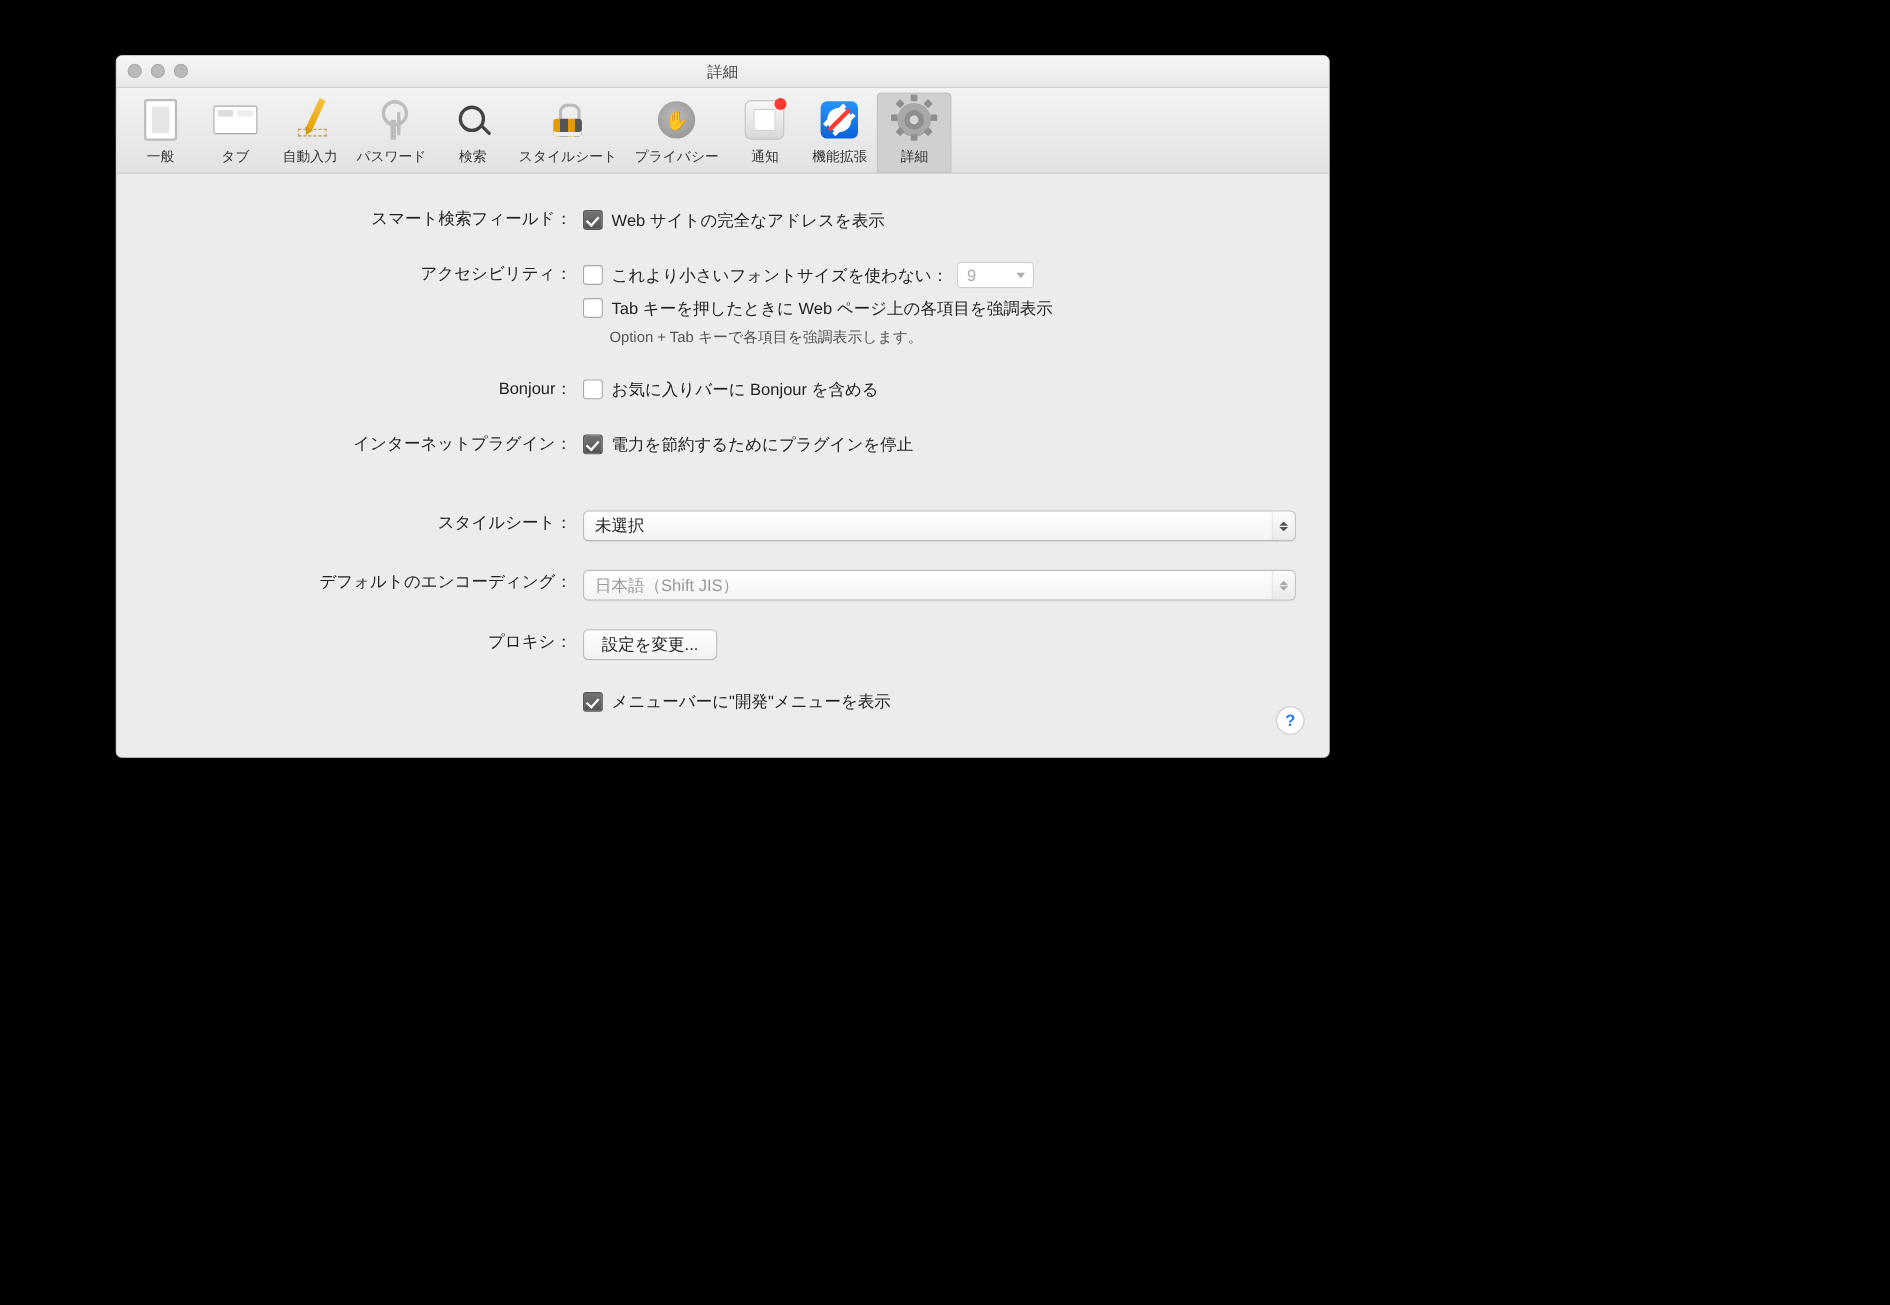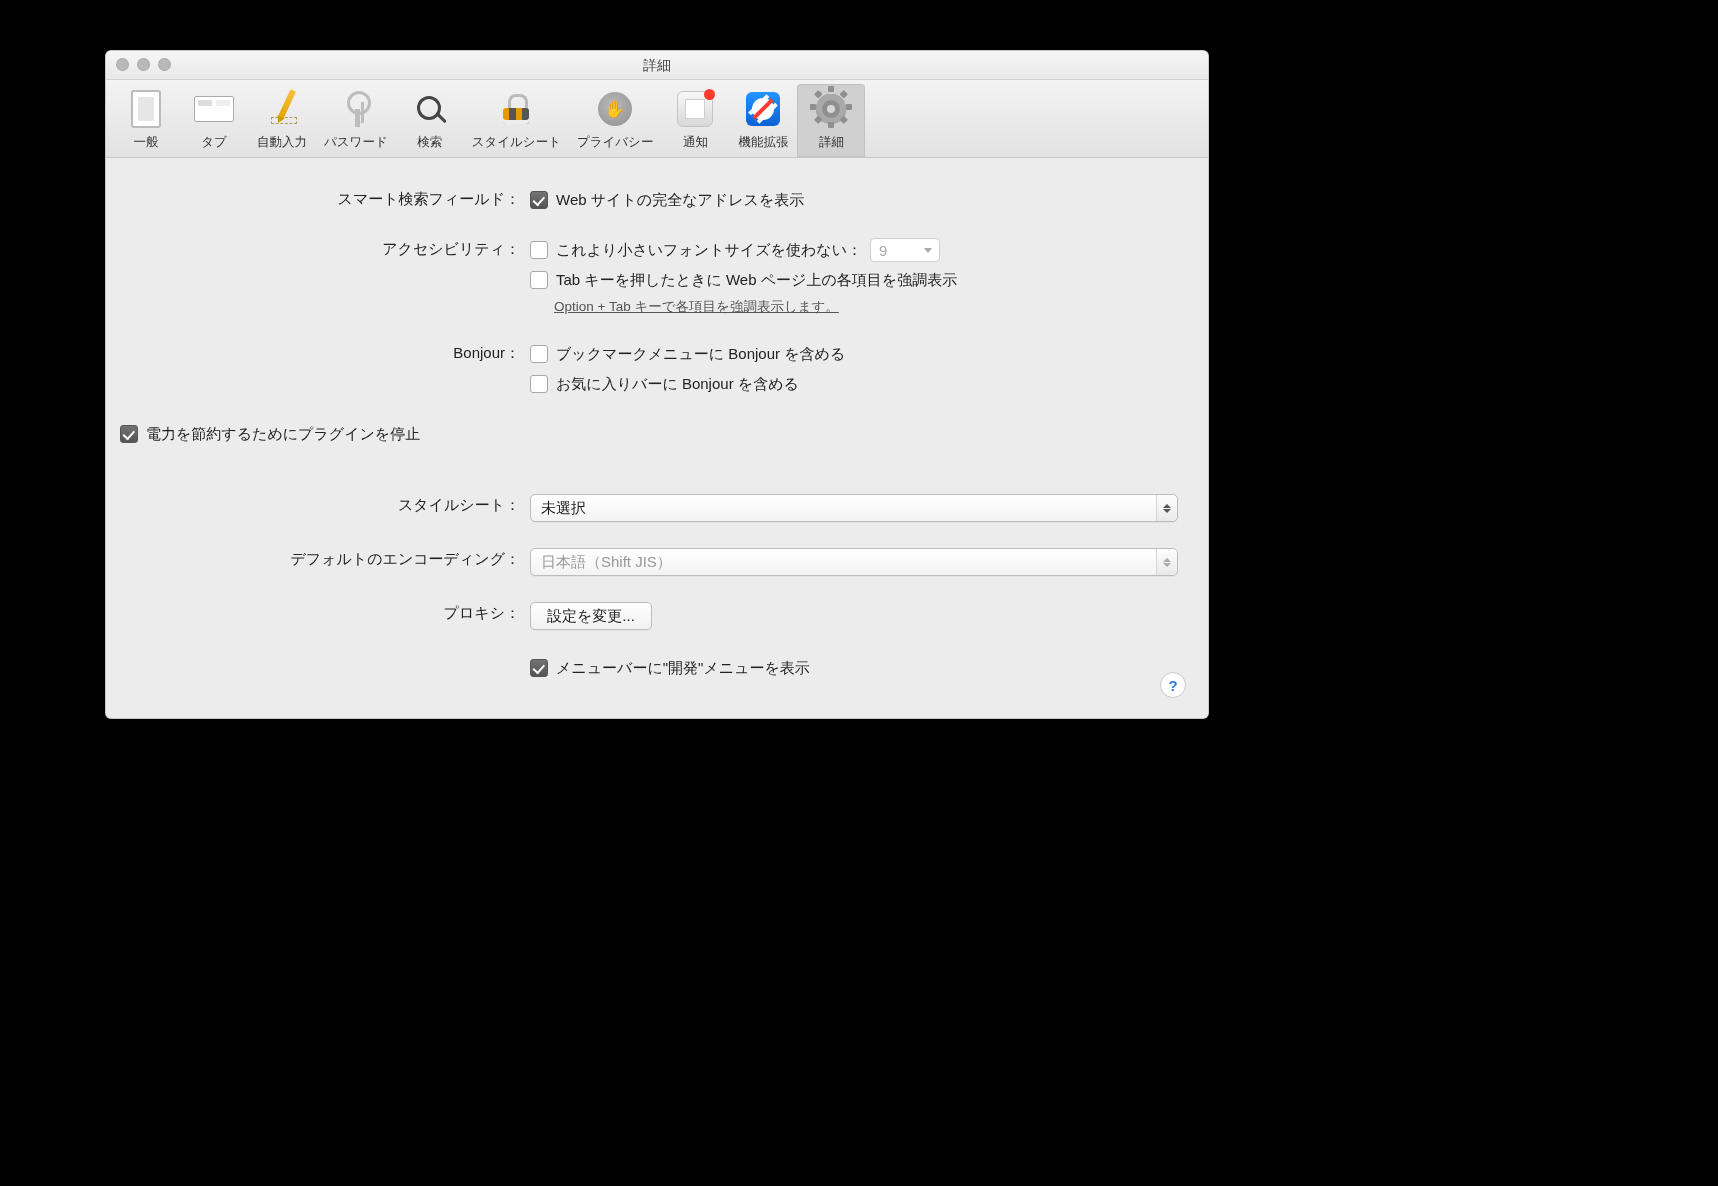--- a/index.html
+++ b/index.html
@@ -118,21 +118,20 @@
   .chk.checked::after{
     content:"";
     width:9px;height:5px;
     border-left:2px solid #fff;
     border-bottom:2px solid #fff;
     transform: rotate(-48deg) translate(0px,-1px);
   }
   .hint {
     color:#555;font-size:13.5px;
     margin-left:24px;
-    text-decoration:underline;
   }
   .popup {
     display:inline-flex;align-items:center;
     background: linear-gradient(#ffffff,#f3f3f3);
     border:1px solid #bcbcbc;
     border-radius:5px;
     height:26px;
     padding: 0 24px 0 10px;
     min-width: 360px;
     position:relative;
@@ -362,32 +361,29 @@
       </div>
     </div>
 
     <div class="section-gap"></div>
 
     <div class="row">
       <div class="rlabel">Bonjour：</div>
       <div class="rctrl">
         <div class="chkline">
           <span class="chk"></span>
-          <span>ブックマークメニューに Bonjour を含める</span>
-        </div>
-        <div class="chkline">
-          <span class="chk"></span>
           <span>お気に入りバーに Bonjour を含める</span>
         </div>
       </div>
     </div>
 
     <div class="section-gap"></div>
 
     <div class="row">
+      <div class="rlabel">インターネットプラグイン：</div>
       <div class="rctrl">
         <div class="chkline">
           <span class="chk checked"></span>
           <span>電力を節約するためにプラグインを停止</span>
         </div>
       </div>
     </div>
 
     <div class="big-gap"></div>
 

